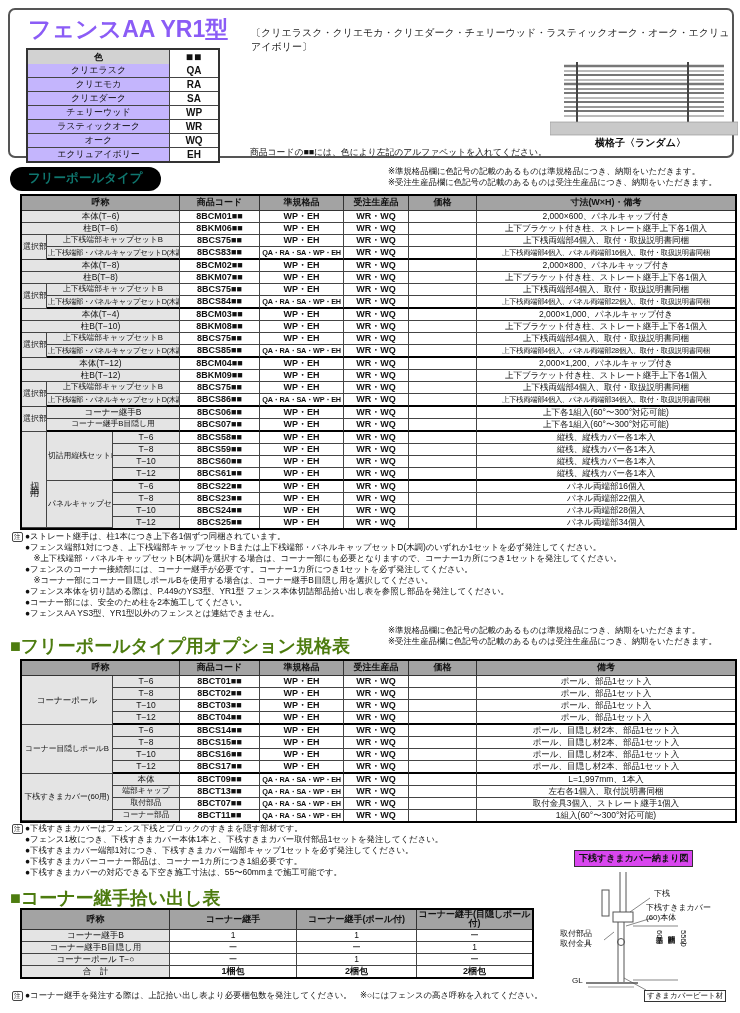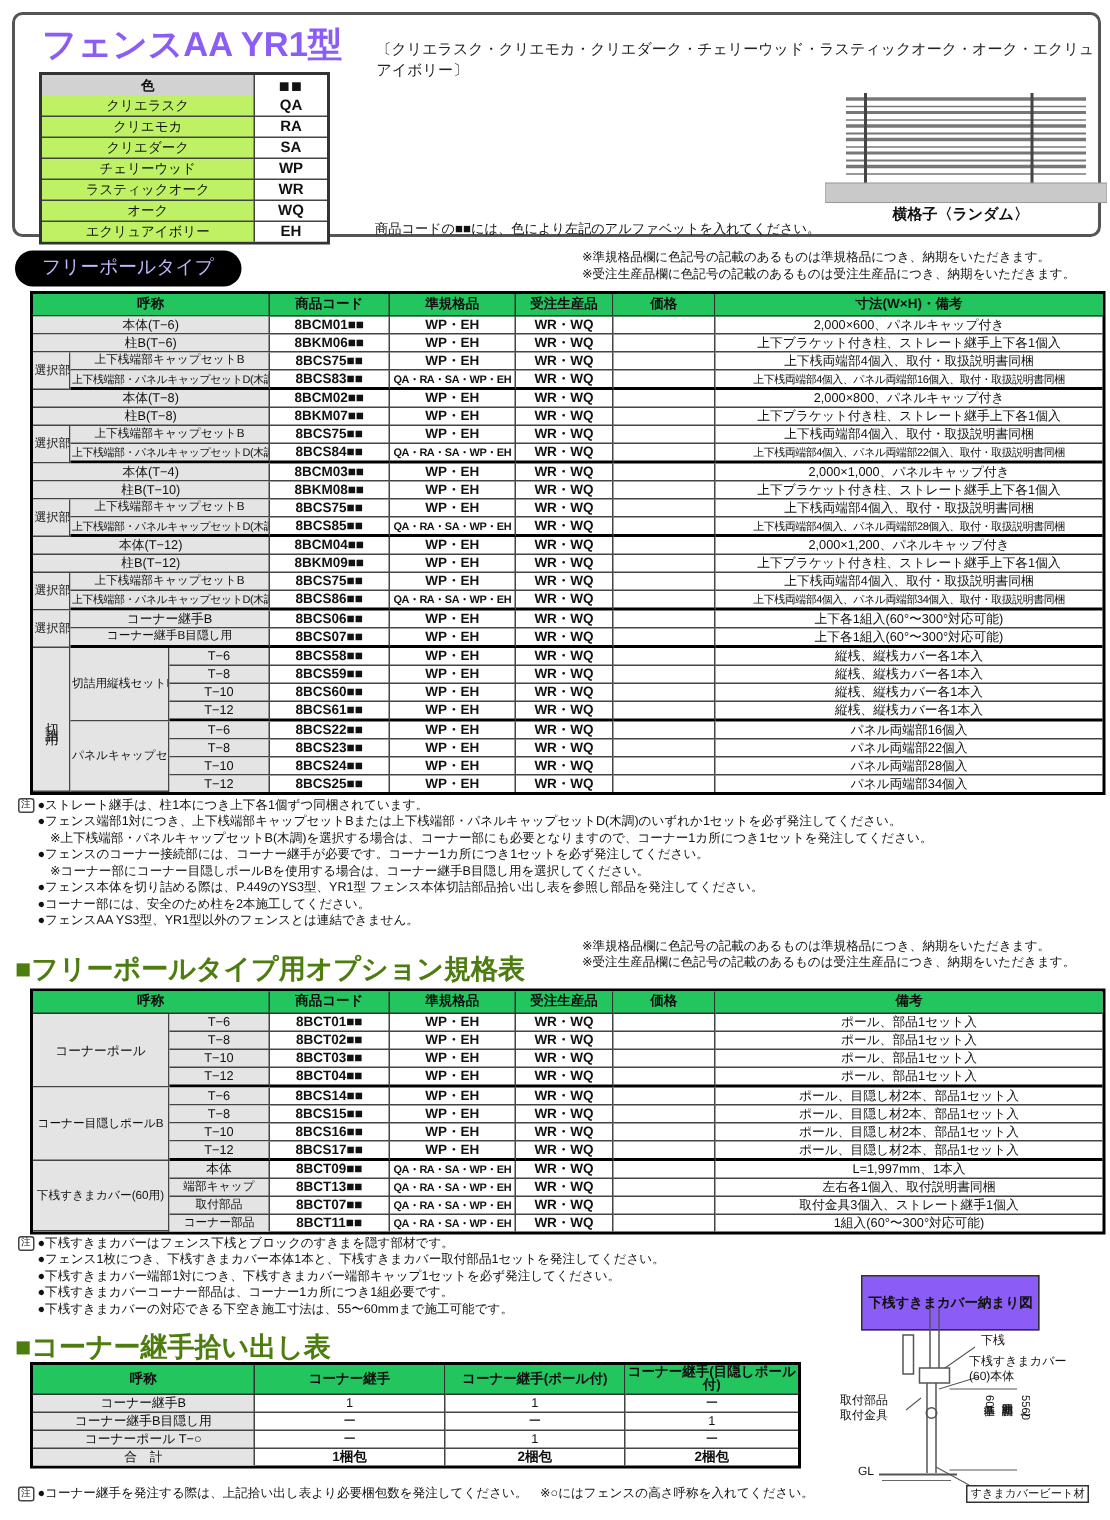--- a/index.html
+++ b/index.html
@@ -10,36 +10,36 @@
   }
   .abs{position:absolute;}
   
   .topbox{left:8px;top:8px;width:722px;height:146px;border:2px solid #555;border-radius:7px;}
   .page-title{left:18px;top:4px;font-size:23px;font-weight:bold;letter-spacing:0px;color:#8b5cf6;}
   .page-subtitle{left:225px;top:16px;font-size:10px;font-weight:normal;color:#222;margin-left:16px;}
   table.colortbl{border-collapse:separate;border-spacing:0;border:2px solid #333;font-size:9px;}
   table.colortbl td{border-right:1px solid #444;border-bottom:1px solid #444;text-align:center;height:11px;padding:0 3px;}
   table.colortbl tr:last-child td{border-bottom:none;}
   table.colortbl td:last-child{border-right:none;}
-  .c-name{background:#bef264;width:135px;}
+  .c-name{background:#c4b5fd;width:135px;}
   .c-code{width:42px;font-weight:bold;font-size:10px;background:#fff;}
   .c-head{background:#d2d2d2;font-weight:bold;}
   .c-sq{font-size:12px;letter-spacing:1px;}
   .color-note{left:240px;top:137px;font-size:8.8px;}
   .fence-illu{left:540px;top:52px;}
   .fence-cap{left:585px;top:126px;font-size:10px;font-weight:bold;}
   
-  .badge{left:10px;top:167px;background:#000;color:#c4b5fd;font-size:12.5px;font-weight:normal;
+  .badge{left:10px;top:167px;background:#000;color:#0f766e;font-size:12.5px;font-weight:bold;
          padding:3px 18px 4px 18px;border-radius:13px;}
   .ref-notes{font-size:8.4px;line-height:11px;color:#111;}
   .sec-title{font-size:18px;font-weight:bold;color:#4d7c0f;}
   
   table.dt{border-collapse:separate;border-spacing:0;border:2px solid #000;table-layout:fixed;
            font-size:8.5px;line-height:1.05;}
-  table.dt th{background:#22c55e;border-right:1px solid #333;border-bottom:1px solid #333;
+  table.dt th{background:#a3a3a3;border-right:1px solid #333;border-bottom:1px solid #333;
               font-size:9px;font-weight:bold;height:14px;padding:0 1px;overflow:hidden;}
   table.dt td{border-right:1px solid #444;border-bottom:1px solid #444;height:11px;
               text-align:center;padding:0 1px;overflow:hidden;white-space:nowrap;}
   table.dt th:last-child,table.dt td:last-child{border-right:none;}
   td.name{background:#e4e4e4;white-space:normal;}
   td.grp{background:#e4e4e4;font-size:8px;white-space:normal;word-break:break-all;line-height:1.15;padding:0;}
   td.vert{background:#e4e4e4;writing-mode:vertical-rl;text-orientation:upright;letter-spacing:4px;
           font-size:9px;padding:4px 0;white-space:nowrap;}
   td.code{font-weight:bold;font-size:9px;letter-spacing:0px;}
   td.bold{font-weight:bold;font-size:9px;}
@@ -52,21 +52,21 @@
   table.dt tbody tr:last-child td{border-bottom:none;}
   
   .noteblock{font-size:8.4px;line-height:11px;padding-left:13px;position:absolute;}
   .note-icon{position:absolute;left:0;top:0.5px;border:1px solid #444;border-radius:2px;
              font-size:6.5px;padding:0 1px;line-height:8px;}
   
   
   
   .diagram{left:558px;top:850px;width:180px;height:160px;}
   .dg-title{position:absolute;left:16px;top:0;border:1px solid #333;font-size:9px;font-weight:bold;
-            padding:11px 4px;background:#8b5cf6;white-space:nowrap;}
+            padding:1px 4px;background:#d946ef;white-space:nowrap;}
   .dg-label{position:absolute;font-size:8px;white-space:nowrap;}
   .dg-vert{position:absolute;writing-mode:vertical-rl;text-orientation:mixed;font-size:7.5px;letter-spacing:0px;}
   .dg-box{position:absolute;border:1px solid #333;background:#fff;font-size:7.5px;padding:0 2px;white-space:nowrap;}
 </style>
 </head>
 <body>
 
 <div class="abs topbox">
   <div class="abs page-title">フェンスAA YR1型</div>
   <div class="abs page-subtitle">〔クリエラスク・クリエモカ・クリエダーク・チェリーウッド・ラスティックオーク・オーク・エクリュアイボリー〕</div>

